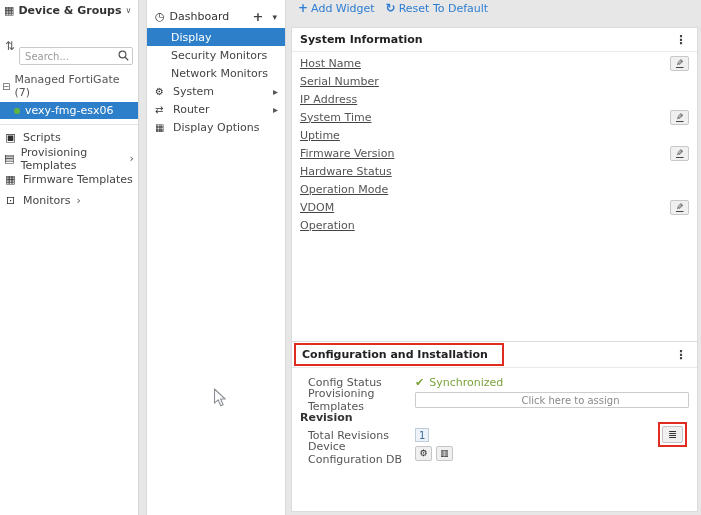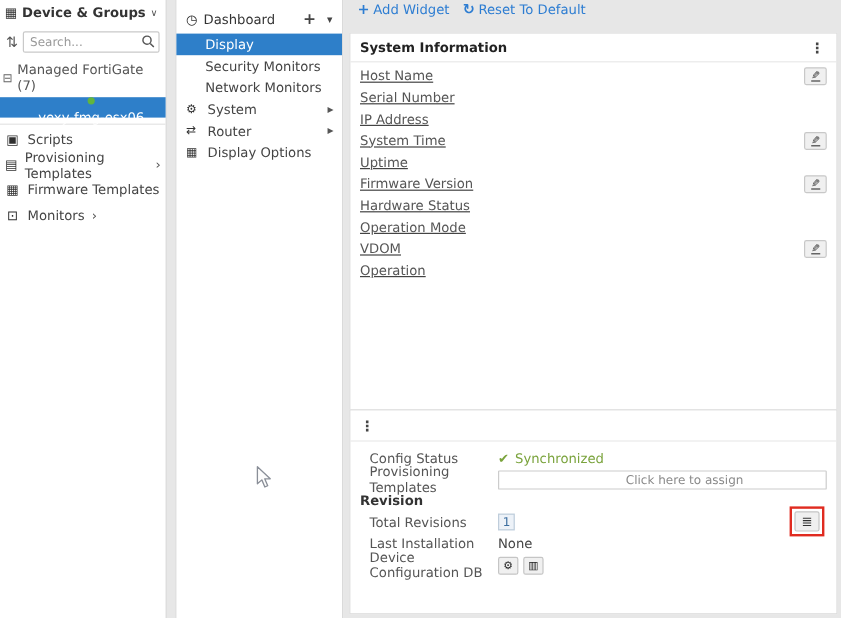--- a/index.html
+++ b/index.html
@@ -10,29 +10,29 @@
     font-size:11px; color:#444;
   }
   
   .sidebar { position:absolute; left:0; top:0; width:139px; height:515px;
     background:#fff; border-right:1px solid #d6d6d6; }
   .sb-header { display:flex; align-items:center; gap:4px; padding:4px 4px 2px; font-weight:bold; color:#333; }
   .sb-header .ic { font-size:11px; color:#333; }
   .chev { font-size:8px; color:#555; font-weight:normal; }
   .sb-search { display:flex; align-items:center; gap:4px; padding:7px 5px 4px 5px; }
   .sort-icon { color:#555; font-size:12px; }
-  .search-wrap { position:relative; flex:1; }
+  .search-wrap { position:relative; flex:1;margin-top:21px; }
   .search-wrap input { width:100%; height:18px; border:1px solid #c9c9c9; border-radius:2px;
     font:inherit; font-size:10px; color:#333; padding:0 18px 0 5px; outline:none; }
   .search-wrap input::placeholder { color:#999; }
   .mag { position:absolute; right:4px; top:3px; }
   .tree-group { display:flex; align-items:center; gap:4px; padding:4px 2px 3px 2px; color:#555; }
   .tree-group .ic { color:#666; font-size:10px; }
   .tree-device { display:flex; align-items:center; gap:5px; padding-left:14px; height:17px;
-    background:#2e7fc9; color:#fff; cursor:default;flex-direction:column; }
+    background:#2e7fc9; color:#fff; cursor:default; }
   .dot { width:6px; height:6px; border-radius:50%; background:#61b53e; flex-shrink:0; }
   .sb-div { border-top:1px solid #e4e4e4; margin:5px 0 2px; }
   .sb-item { display:flex; align-items:center; gap:6px; padding:0 4px; height:21px; color:#444; }
   .sb-item .ic { color:#2f2f2f; font-size:11px; width:13px; text-align:center; }
   .sb-arrow { font-size:11px; color:#555; }
   
   .menu { position:absolute; left:146px; top:0; width:140px; height:515px; background:#fff;
     border-left:1px solid #dadada; border-right:1px solid #dadada; }
   .menu-header { display:flex; align-items:center; padding:9px 8px 4px 8px; color:#333; }
   .menu-header .ic { margin-right:5px; color:#333; }
@@ -221,20 +221,23 @@
         </button>
     </div>
     <div class="si-row">
       <span class="si-label">Operation</span>
     </div>
   </div>
 </div>
 
 <div class="panel" id="panel-config">
   <div class="panel-header">
+    <span class="red-box">
+      <span class="panel-title">Configuration and Installation</span>
+    </span>
     <span class="kebab">⋮</span>
   </div>
   <div class="cfg-body">
     <div class="cfg-row">
       <span class="cfg-label">Config Status</span>
       <span class="status-val">
         <span class="ck">✔</span>
         <span>Synchronized</span>
       </span>
     </div>
@@ -246,24 +249,20 @@
     <div class="cfg-row">
       <span class="cfg-label">Total Revisions</span>
       <span class="badge">1</span>
       <span class="rev-annot">
         <button class="icon-btn">
           <span>≣</span>
         </button>
       </span>
     </div>
     <div class="cfg-row">
-      <span class="cfg-label">Last Installation</span>
-      <span>None</span>
-    </div>
-    <div class="cfg-row">
       <span class="cfg-label">Device Configuration DB</span>
       <span class="db-icons">
         <button class="db-btn">
           <span>⚙</span>
         </button>
         <button class="db-btn">
           <span>▥</span>
         </button>
       </span>
     </div>

